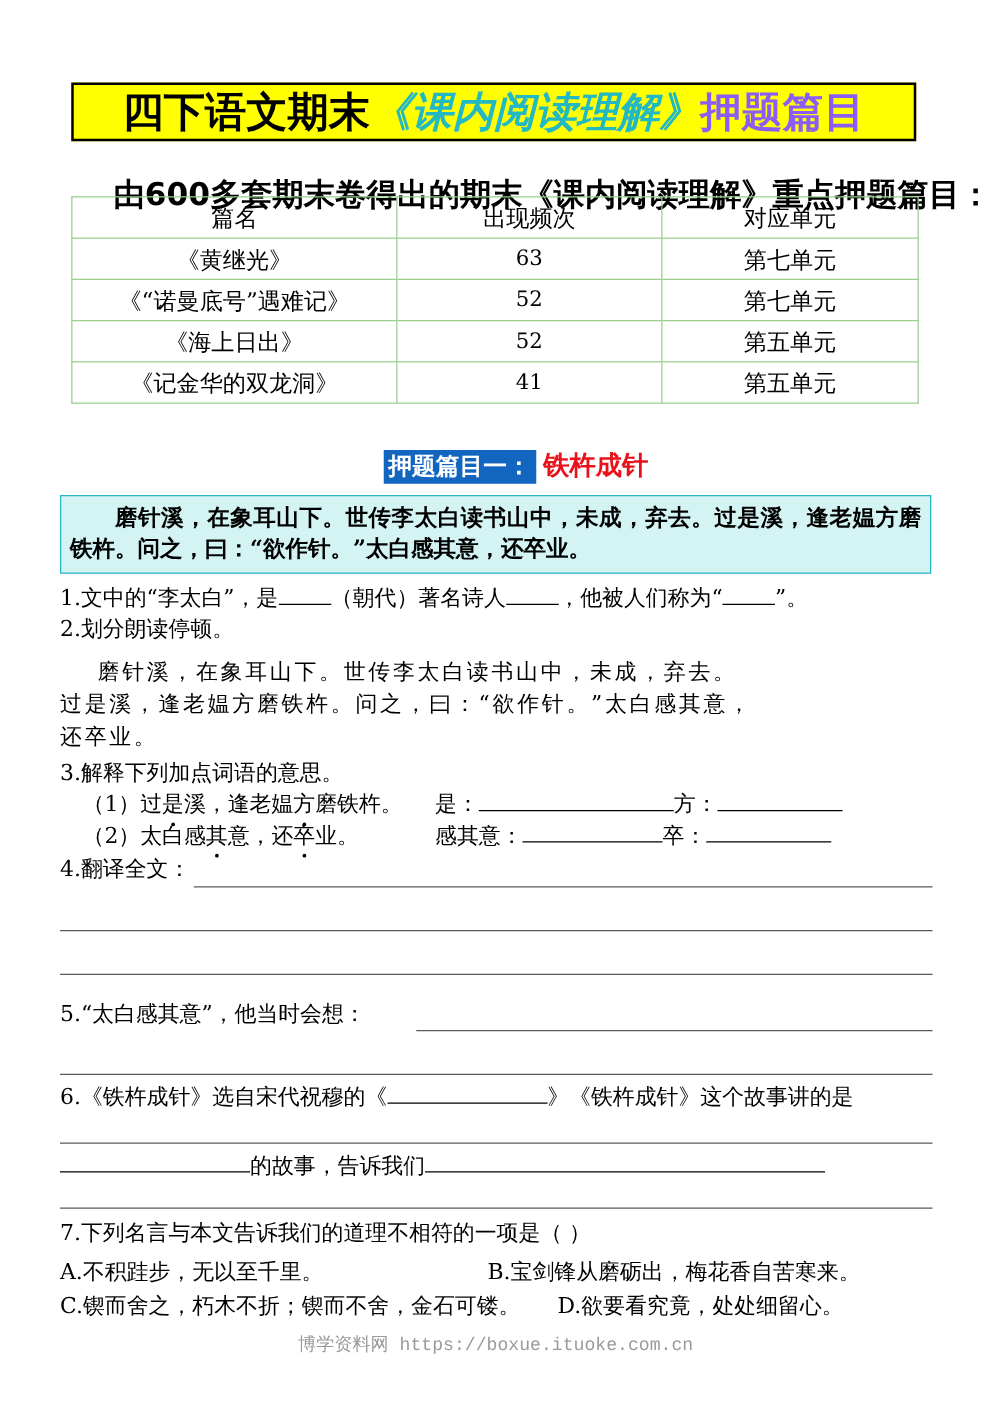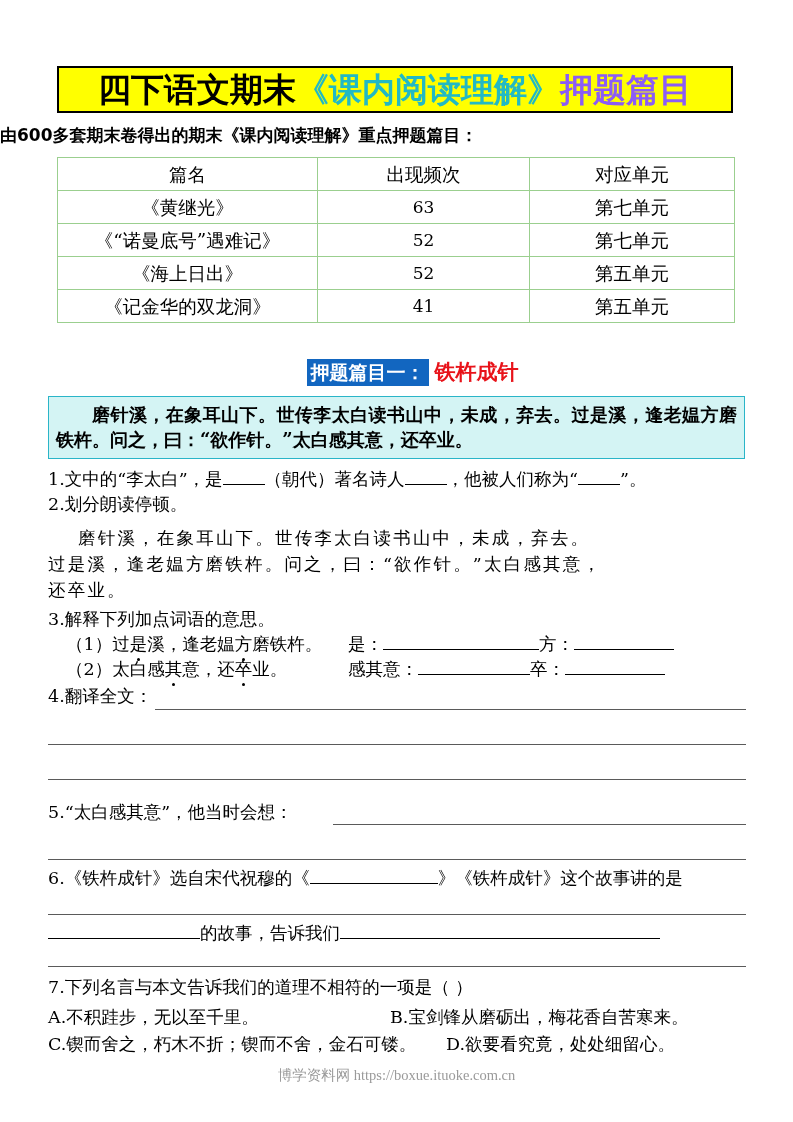--- a/index.html
+++ b/index.html
@@ -38,33 +38,33 @@
     white-space: nowrap;
   }
   .title-box span {
     font-family: "DejaVu Sans", "Liberation Sans", sans-serif;
     font-weight: bold;
     font-size: 33px;
     line-height: 1;
     letter-spacing: 0px;
   }
   .t-black { color: #000000; }
-  .t-cyan  { color: #22b9c4; }
+  .t-cyan  { color: #22b9c4; font-style: italic; }
   .t-red   { color: #8b5cf6; }
 
   
   .subtitle {
     position: absolute;
     left: 0;
-    top: 124px;
-    width: 793px;
-    text-align: left;
+    top: 139px;
+    width: 793px;
+    text-align: right;
     font-family: "DejaVu Sans", "Liberation Sans", sans-serif;
     font-weight: bold;
-    font-size: 17px;
+    font-size: 25px;
     white-space: nowrap;
   }
 
   
   .freq-table {
     position: absolute;
     left: 57px;
     top: 157px;
     width: 677px;
     border-collapse: collapse;
@@ -189,21 +189,21 @@
   }
 
   
   .watermark {
     position: absolute;
     left: 0;
     top: 1066px;
     width: 793px;
     text-align: center;
     color: #9a9a9a;
-    font-family: Liberation Serif, serif;
+    font-family: Liberation Mono, monospace;
     font-size: 14.5px;
     white-space: nowrap;
   }
 </style>
 </head>
 <body>
 
 <div class="page">
 
   <div class="title-box">

